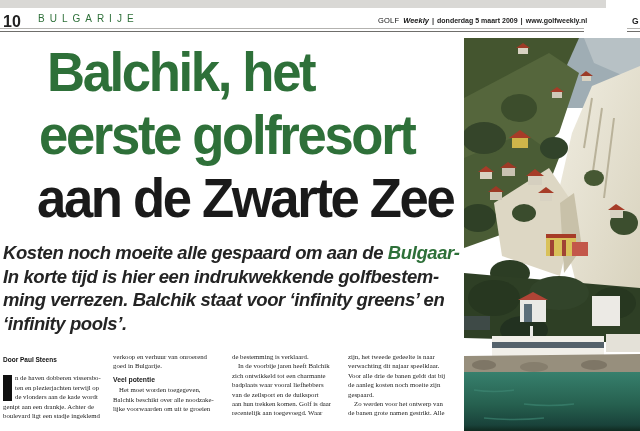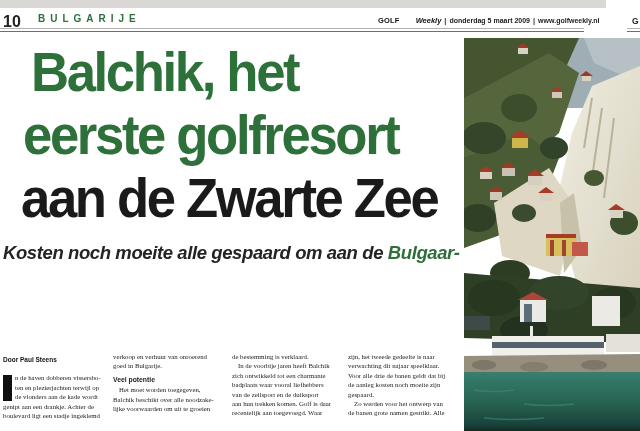--- a/index.html
+++ b/index.html
@@ -6,36 +6,36 @@
   body{
     width:640px;height:431px;position:relative;overflow:hidden;
     background:#ffffff;font-family:"Liberation Sans",sans-serif;
   }
   :root{ --green:#2e7039; --ink:#1a1a1a; }
 
   .top-strip{position:absolute;left:0;top:0;width:606px;height:8px;background:#d9d8d5;}
 
   
   .page-num{position:absolute;left:3px;top:13px;font-size:16px;font-weight:bold;color:#222;}
-  .section-label{position:absolute;left:38px;top:13px;font-size:10px;font-weight:bold;
+  .section-label{position:absolute;left:38px;top:13px;font-size:10px;font-weight:normal;
     color:var(--green);letter-spacing:5px;}
   .masthead{position:absolute;top:16px;left:378px;width:206px;font-size:7.5px;color:#111;
     white-space:nowrap;}
-  .mh-bold{font-weight:bold;letter-spacing:0.2px;}
-  .mh-italic{font-style:italic;font-weight:bold;margin-left:16px;}
+  .mh-bold{font-weight:normal;letter-spacing:0.2px;}
+  .mh-italic{font-style:italic;font-weight:bold;margin-left:4px;}
   .mh-sep{margin:0 3px;color:#333;font-weight:bold;}
   .mh-small{font-weight:bold;font-size:7px;color:#222;}
   .rule-main{position:absolute;top:28px;left:0;width:584px;height:2px;
     border-top:1px solid #b3b2af;border-bottom:1px solid #6f6e6b;}
   .rule-frag{position:absolute;top:28px;left:627px;width:13px;height:2px;
     border-top:1px solid #b3b2af;border-bottom:1px solid #6f6e6b;}
   .next-page-frag{position:absolute;left:632px;top:16px;font-size:8.5px;font-weight:bold;color:#222;}
 
   
-  .headline{position:absolute;left:0;top:40px;width:470px;padding-left:28px;}
+  .headline{position:absolute;left:16px;top:40px;width:470px;padding-left:28px;}
   .hl{font-weight:bold;font-size:56px;line-height:63px;letter-spacing:-2.5px;
     white-space:nowrap;transform:scaleX(0.94);transform-origin:left top;}
   .hl-1{color:var(--green);margin-left:3px;}
   .hl-2{color:var(--green);margin-left:-5px;}
   .hl-3{color:var(--ink);margin-left:-7px;}
 
   
   .deck{position:absolute;left:3px;top:241px;width:462px;
     font-style:italic;font-weight:bold;font-size:18.5px;line-height:23.7px;
     letter-spacing:-0.4px;color:#242424;}
@@ -73,20 +73,23 @@
 <div class="next-page-frag">G</div>
 
 <div class="headline">
   <div class="hl hl-1">Balchik, het</div>
   <div class="hl hl-2">eerste golfresort</div>
   <div class="hl hl-3">aan de Zwarte Zee</div>
 </div>
 
 <div class="deck">
     <div><span>Kosten noch moeite alle gespaard om aan de </span><span class="green">Bulgaar-</span></div>
+    <div><span>In korte tijd is hier een indrukwekkende golfbestem-</span></div>
+    <div><span>ming verrezen. Balchik staat voor ‘infinity greens’ en</span></div>
+    <div><span>‘infinity pools’.</span></div>
   </div>
 
 <div id="body-columns">
     <div class="col col-0">
       <div class="byline">Door Paul Steens</div>
       <span class="dropcap">I</span>
       <div class="body-line">n de haven dobberen vissersbo-</div>
       <div class="body-line">ten en plezierjachten terwijl op</div>
       <div class="body-line">de vlonders aan de kade wordt</div>
       <div class="body-line">genipt aan een drankje. Achter de</div>

